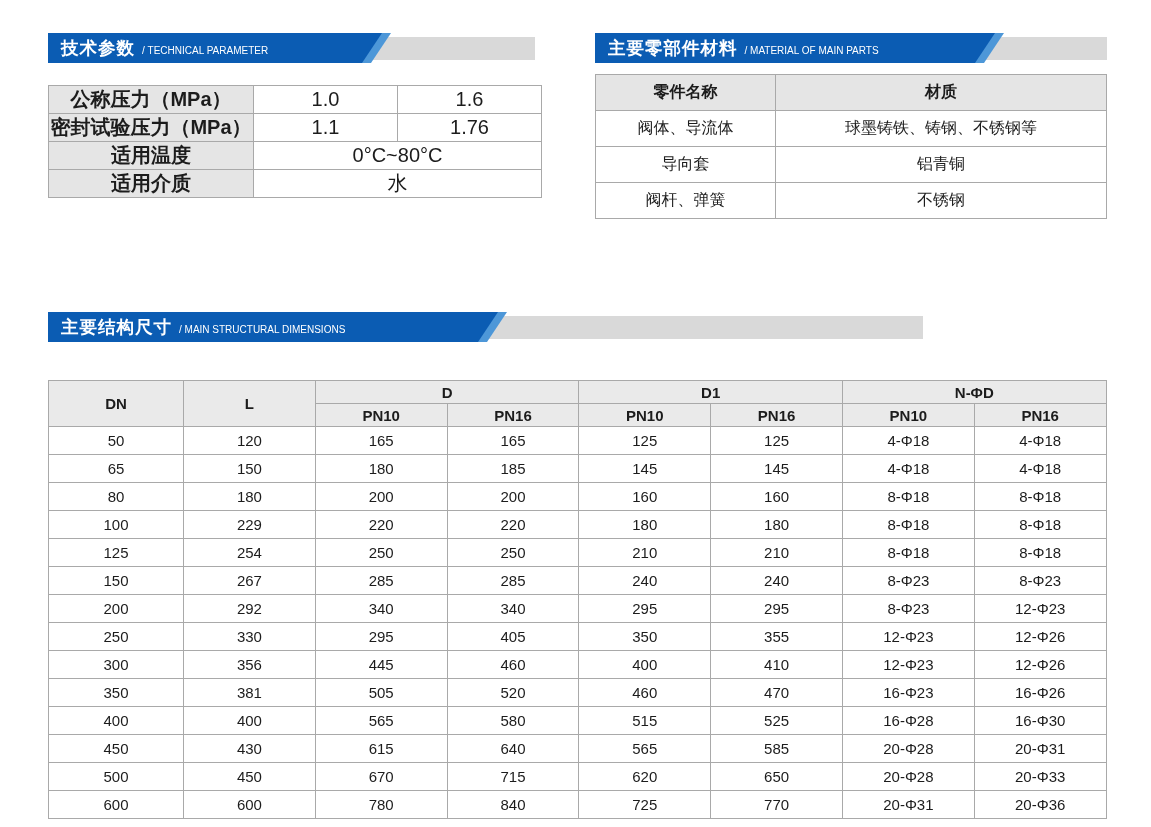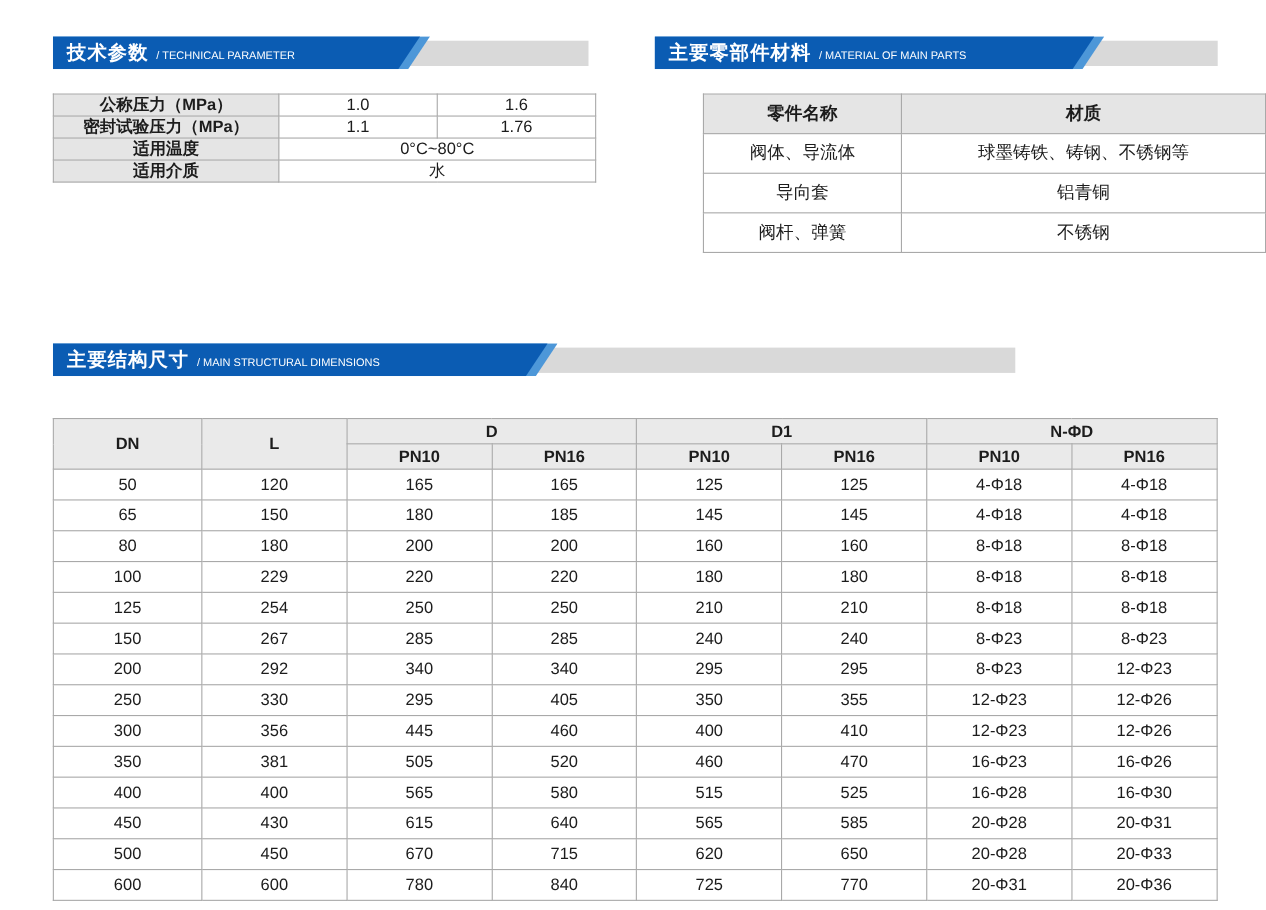--- a/index.html
+++ b/index.html
@@ -44,26 +44,26 @@
   #banner-dimensions { left: 48px;  top: 312px; width: 875px; }
   #banner-dimensions .blue-plate { width: 450px; }
   #banner-dimensions .accent-stripe { width: 459px; }
 
   
   table { border-collapse: collapse; table-layout: fixed; position: absolute; }
   td, th { border: 1px solid #a9a9a9; text-align: center; vertical-align: middle; }
 
   
   #tech-table { left: 48px; top: 85px; width: 493px; }
-  #tech-table td { height: 20px; font-size: 15px; background: #ffffff; margin-left: 48px; }
+  #tech-table td { height: 20px; font-size: 20px; background: #ffffff; margin-left: 48px; }
   #tech-table td.lbl { background: #e5e5e5; font-weight: bold; }
   #tech-table col.c0 { width: 205px; } #tech-table col.c1 { width: 144px; } #tech-table col.c2 { width: 144px; }
 
   
-  #mat-table { left: 595px; top: 85px; width: 511px; margin-left: 44px; }
+  #mat-table { left: 595px; top: 74px; width: 511px; }
   #mat-table th { height: 36px; font-size: 16px; background: #e5e5e5; font-weight: bold; }
   #mat-table td { height: 36px; font-size: 16px; background: #ffffff; }
   #mat-table col.c0 { width: 180px; } #mat-table col.c1 { width: 331px; }
 
   
   #dim-table { left: 48px; top: 360px; width: 1058px; margin-top: 20px; }
   #dim-table th { background: #eaeaea; font-weight: bold; font-size: 15px; height: 23px; }
   #dim-table td { height: 28px; font-size: 15px; background: #ffffff; }
   #dim-table col.c0 { width: 135px; }
   #dim-table col.cx { width: 131.8px; }

